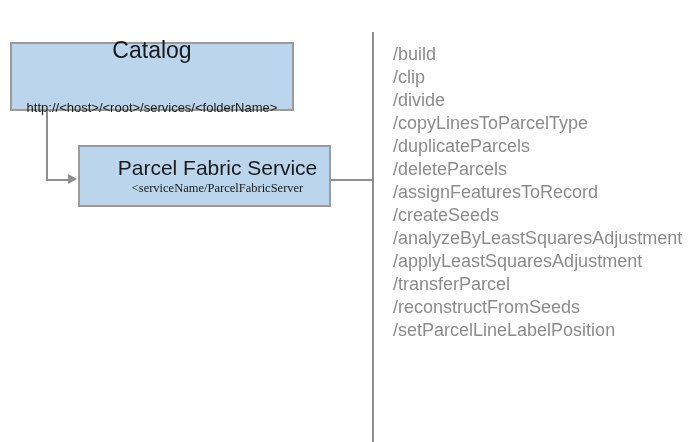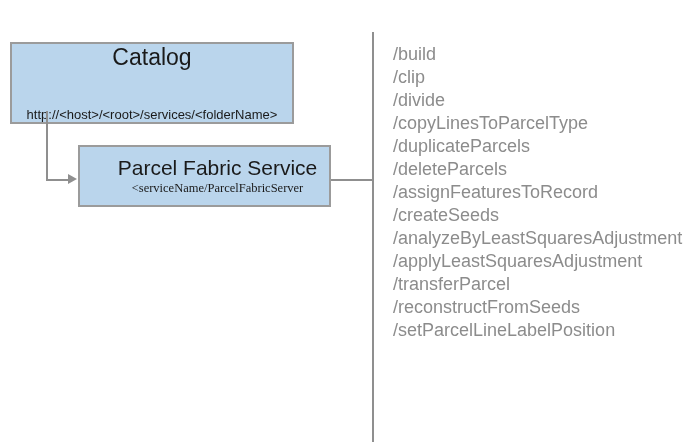--- a/index.html
+++ b/index.html
@@ -39,22 +39,21 @@
   .node-sub {
     color: #1a1a1a;
     line-height: 1.1;
     white-space: nowrap;
   }
 
   #catalog-node {
     left: 10px;
     top: 42px;
     width: 284px;
-    height: 82px;
-    justify-content: flex-end;
+    height: 69px;
   }
   #catalog-node .node-title {
     font-size: 23px;
     margin-bottom: 5px;
   }
   #catalog-node .node-sub { font-size: 13px; margin-top: 32px; }
 
   #service-node {
     left: 78px;
     top: 145px;

